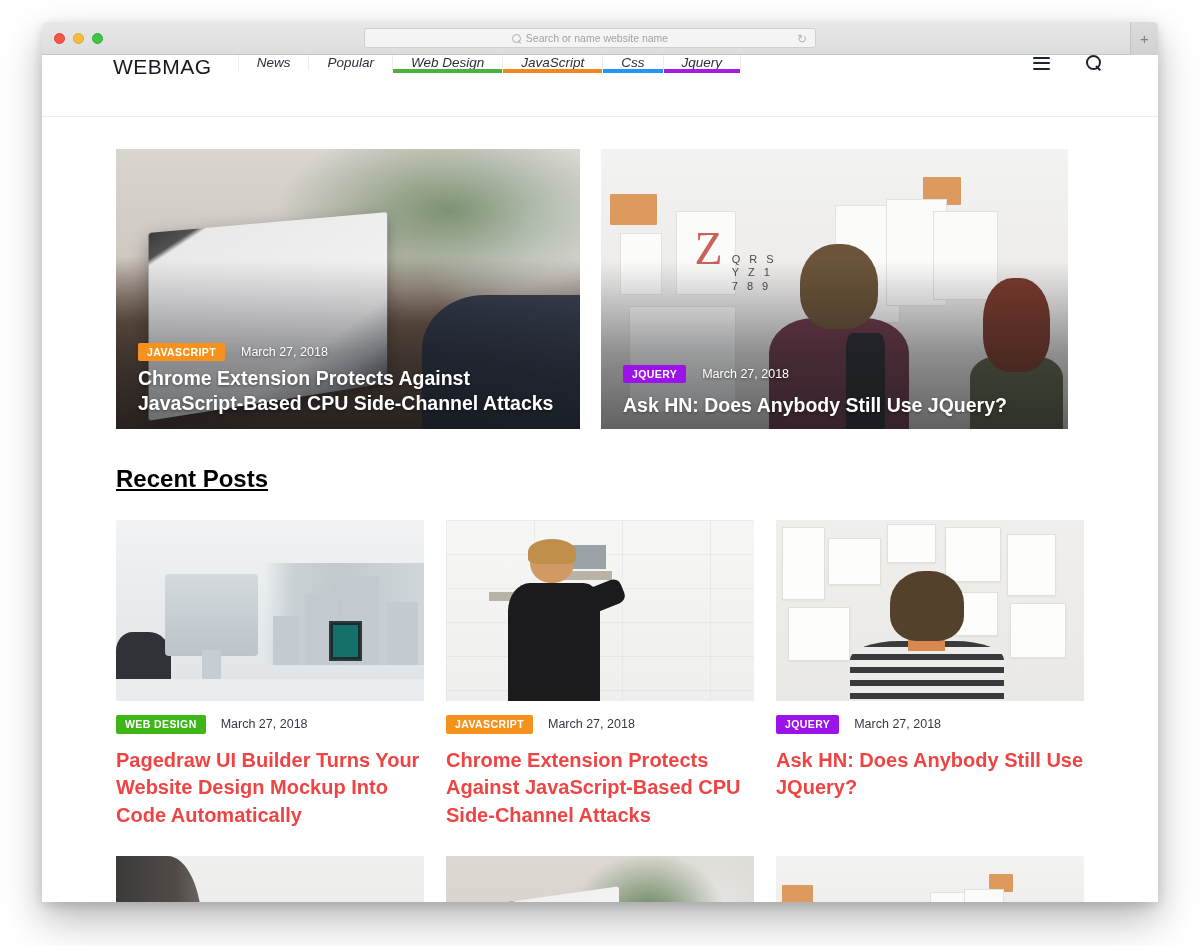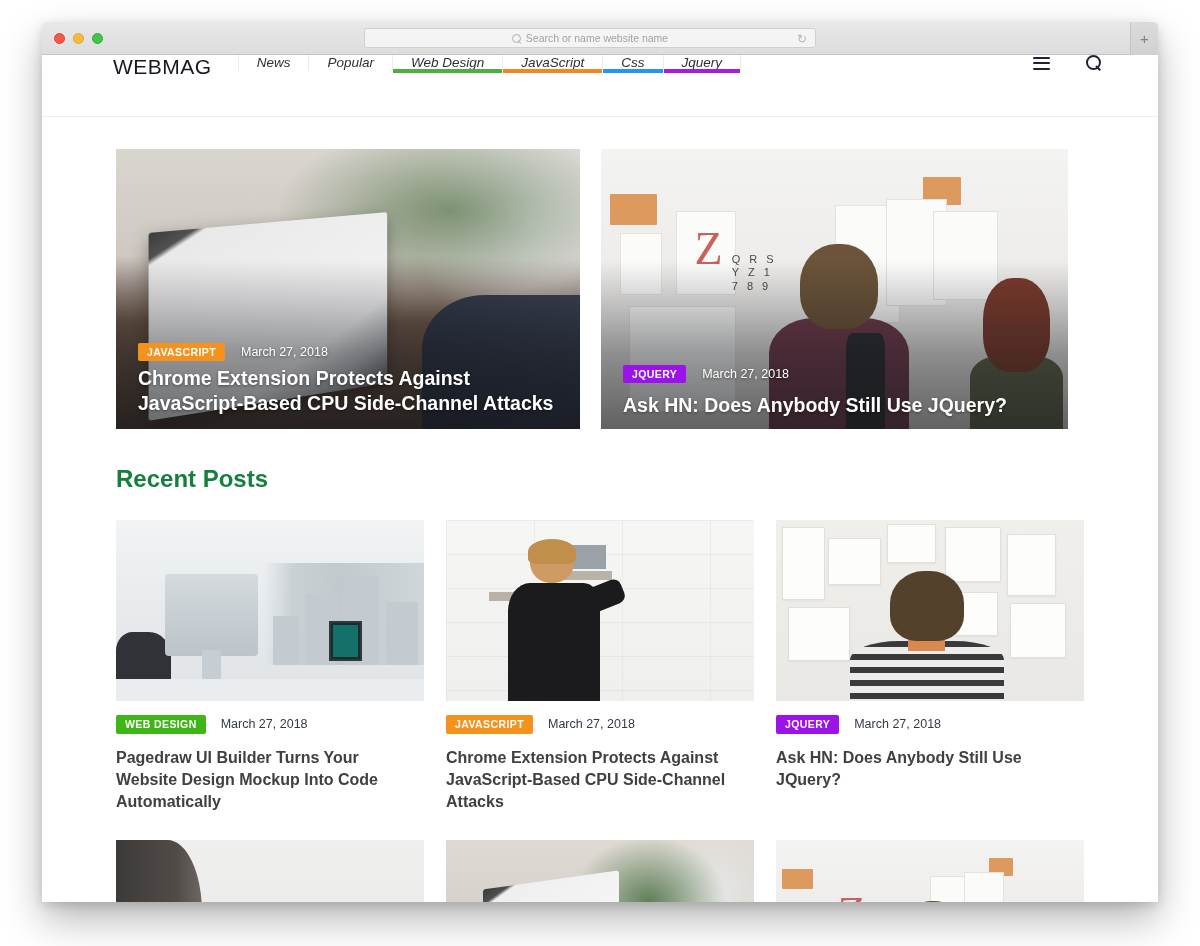--- a/index.html
+++ b/index.html
@@ -163,21 +163,21 @@
     padding: 4px 9px 4px 9px;
     font-size: 10.5px; font-weight: 700; letter-spacing: 0.4px;
     color: #fff; line-height: 1;
     border-radius: 2px;
   }
   .hero-date { color: #ffffff; font-size: 12.5px; text-shadow: 0 1px 3px rgba(0,0,0,0.5); }
 
   
   .section-title {
     margin-top: 36px;
-    font-size: 24px; font-weight: 700; color: #15803d;
+    font-size: 24px; font-weight: 700; color: #000000; text-decoration: underline;
   }
 
   
   .post-grid {
     display: grid;
     grid-template-columns: repeat(3, 1fr);
     column-gap: 22px;
     row-gap: 38px;
     margin-top: 27px;
   }
@@ -188,21 +188,21 @@
     position: relative;
   }
   .post-meta {
     display: flex; align-items: center; gap: 15px;
     margin-top: 14px;
   }
   .post-date { font-size: 12.5px; color: #3c4椅css; }
   .post-date { color: #323a45; }
   .post-title {
     margin-top: 13px;
-    font-size: 16px; font-weight: 700; color: #404040;
+    font-size: 20px; font-weight: 700; color: #ef4444;
     line-height: 1.38;
   }
 
   
   .ph { position: absolute; inset: 0; }
 
   
   .photo-desk {
     background:
       radial-gradient(ellipse 60% 50% at 72% 22%, rgba(50,92,40,0.55) 0%, rgba(50,92,40,0) 62%),

